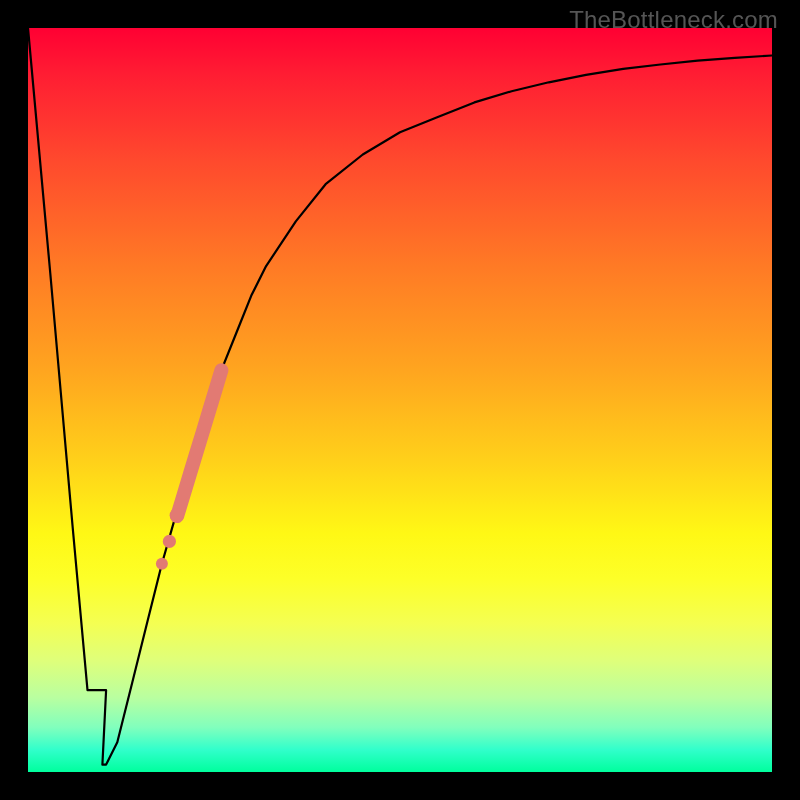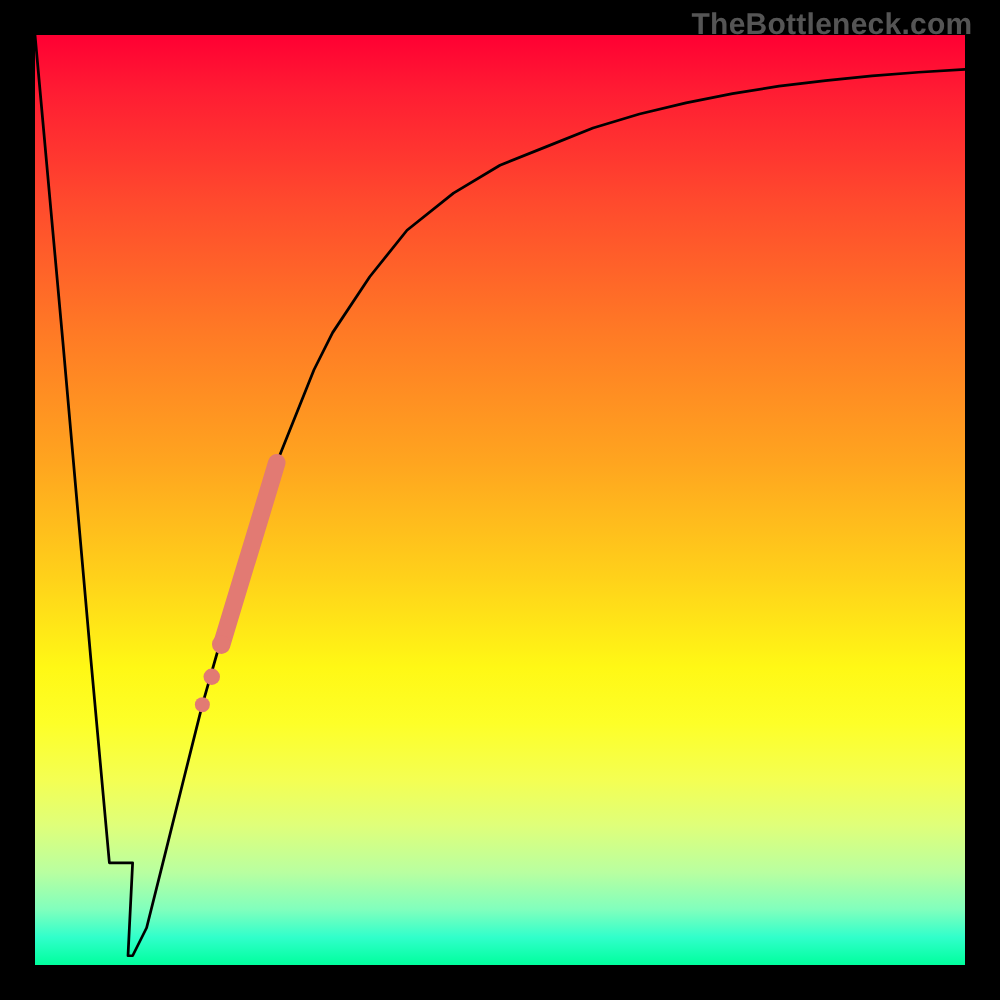--- a/index.html
+++ b/index.html
@@ -45,21 +45,21 @@
       #31ffcb 97%,
       #00ff9d 100%
     );
   }
   .brand {
     position: absolute;
     top: 6px;
     right: 22px;
     color: #555;
     font-size: 24px;
-    font-weight: 700;
+    font-weight: 400;
     letter-spacing: 0.2px;
     -webkit-user-select: none;
     user-select: none;
   }
   svg.curve {
     position: absolute;
     inset: 0;
     width: 744px;
     height: 744px;
     display: block;

